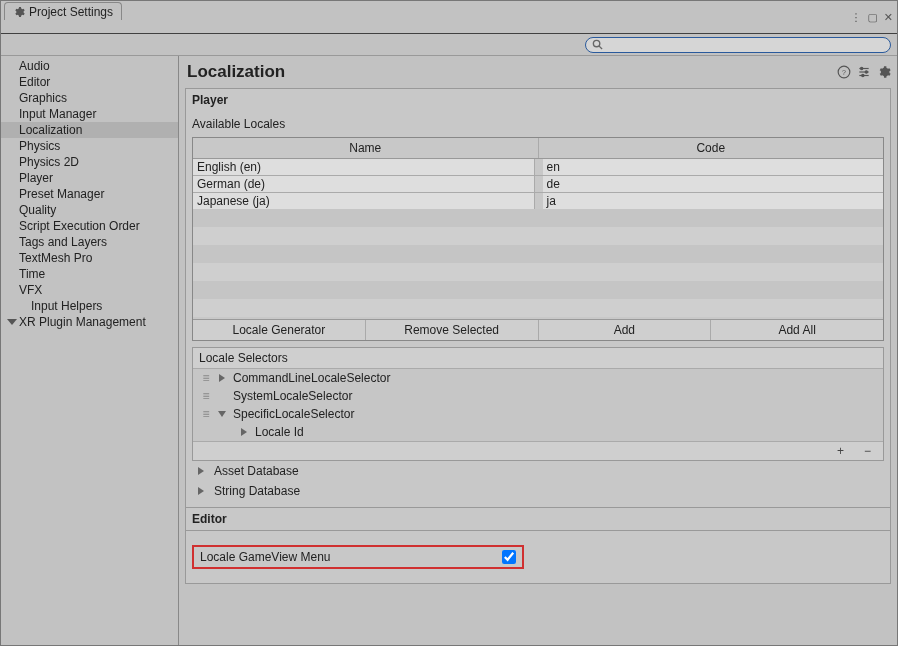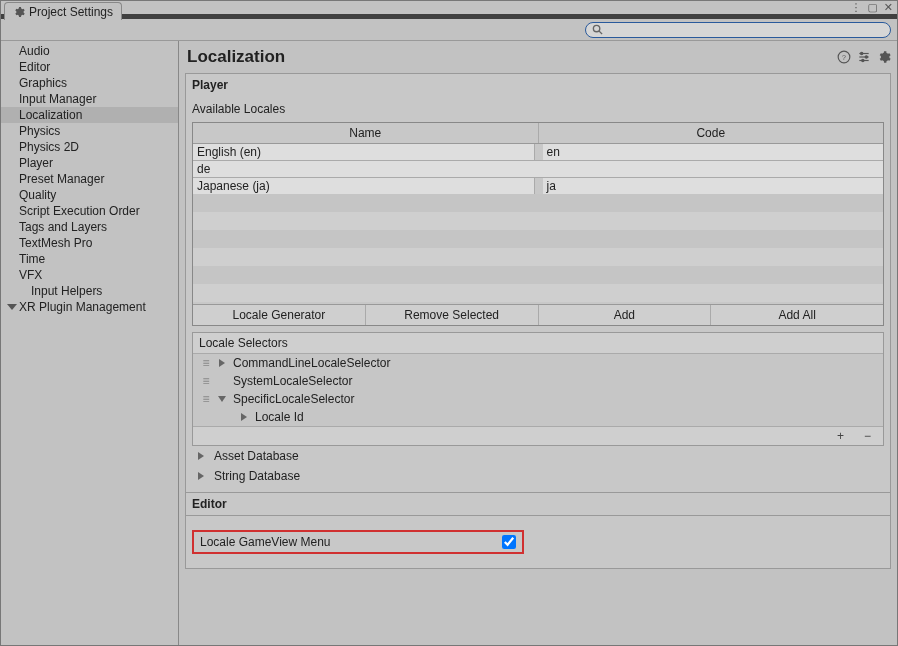--- a/index.html
+++ b/index.html
@@ -1,17 +1,17 @@
 <!DOCTYPE html>
 <html><head>
 <meta charset="utf-8">
 <style>
 * { box-sizing: border-box; margin: 0; padding: 0; font-family: Arial, Helvetica, sans-serif; font-size: 12px; color: #222; }
 body { width: 898px; height: 646px; background: #c2c2c2; border: 1px solid #777; }
-.titlebar { height: 18px; background: #c2c2c2; display: flex; align-items: center; justify-content: flex-end; padding: 0 4px; border-bottom: 5px solid #404040; }
+.titlebar { height: 33px; background: #c2c2c2; display: flex; align-items: center; justify-content: flex-end; padding: 0 4px; border-bottom: 1px solid #404040; }
 .titlebar .tab { position: absolute; left: 4px; top: 2px; display: flex; align-items: center; height: 18px; padding: 0 8px; background: #c2c2c2; border: 1px solid #888; border-bottom: none; border-top-left-radius: 4px; border-top-right-radius: 4px; }
 .titlebar .tab svg { margin-right: 4px; }
 .titlebar .winctrl { display: flex; gap: 6px; align-items: center; }
 .winctrl span { font-size: 11px; color: #555; cursor: default; }
 .searchbar { height: 22px; display: flex; justify-content: flex-end; align-items: center; padding: 2px 6px; border-bottom: 1px solid #999; background: #c2c2c2; }
 .searchfield { display: flex; align-items: center; width: 306px; height: 16px; border: 1px solid #2a5a9c; border-radius: 8px; background: #d6d6d6; padding: 0 6px; }
 .searchfield input { border: none; background: transparent; outline: none; flex: 1; font-size: 11px; }
 .main { display: flex; height: 604px; }
 .sidebar { width: 178px; background: #c2c2c2; border-right: 1px solid #888; padding-top: 2px; overflow: hidden; }
 .sidebar .item { padding: 1px 4px 1px 18px; cursor: default; white-space: nowrap; }
@@ -136,20 +136,21 @@
           <div class="thead">
             <div class="th">Name</div>
             <div class="th">Code</div>
           </div>
           <div class="tbody">
             <div class="tr">
               <div class="td">English (en)</div>
               <div class="td">en</div>
             </div>
             <div class="tr">
+              <div class="td">German (de)</div>
               <div class="td">de</div>
             </div>
             <div class="tr">
               <div class="td">Japanese (ja)</div>
               <div class="td">ja</div>
             </div>
           </div>
           <div class="striped">
             <div class="stripe"></div>
               <div class="stripe"></div>

